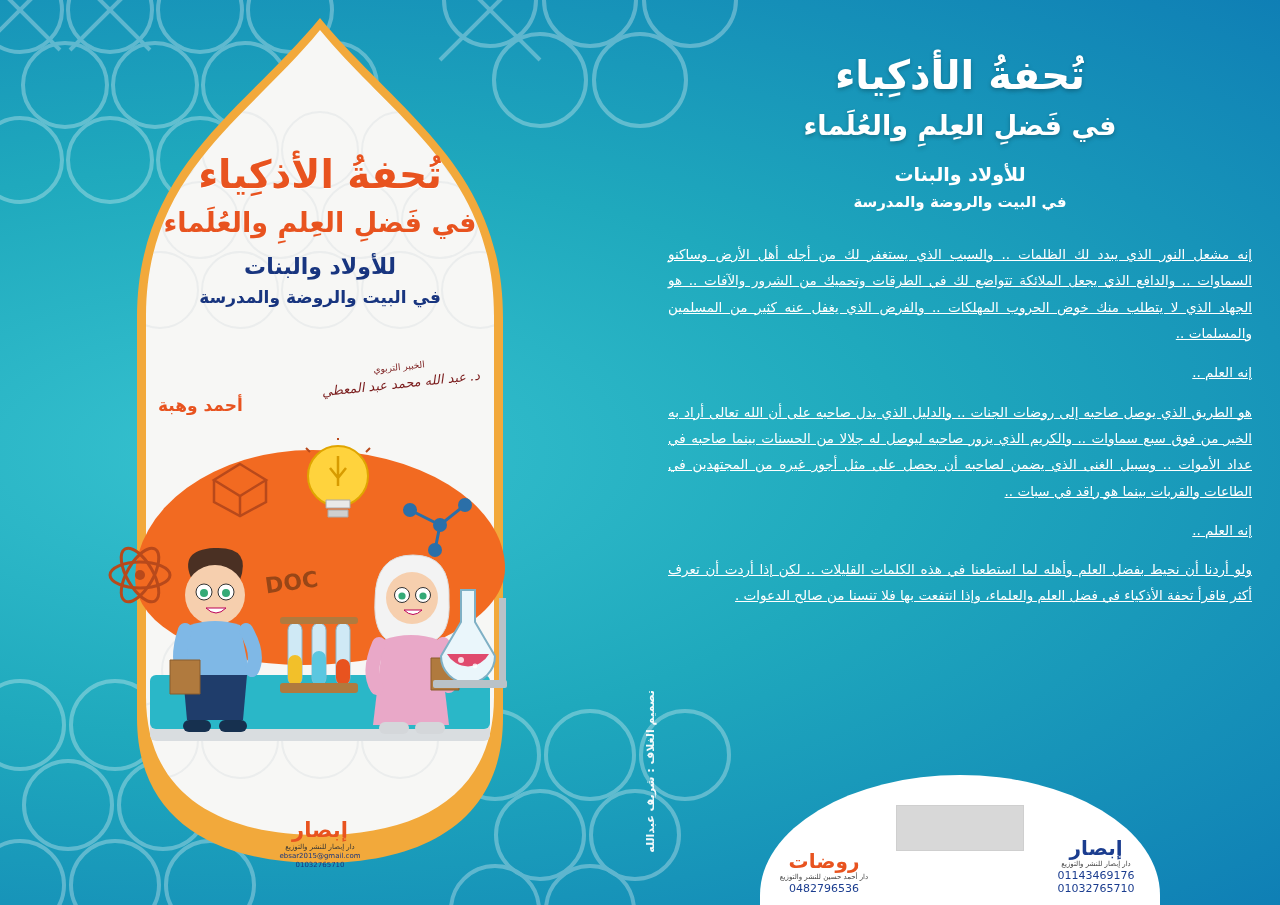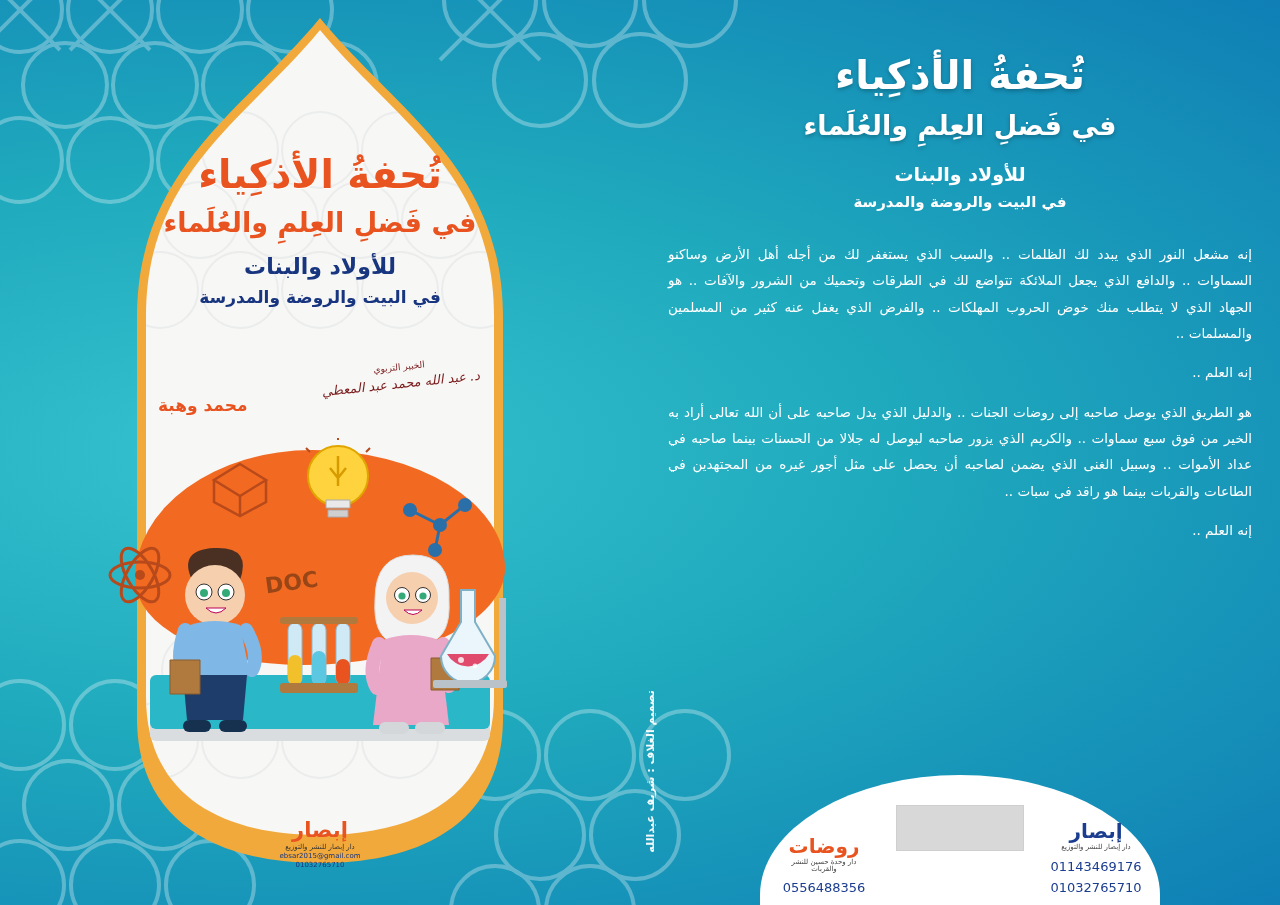--- a/index.html
+++ b/index.html
@@ -45,21 +45,21 @@
   }
   .bk-sub3{
     color:#ffffff;text-align:center;font-weight:bold;
     font-size:15px;margin-top:8px;
   }
   .bk-body{
     margin-top:30px;color:#ffffff;font-size:13.5px;line-height:1.95;
     text-align:justify;text-align-last:right;
     direction:rtl;
   }
-  .bk-body p{margin:8px 0 13px 0;}
+  .bk-body p{margin:8px 0 13px 0;text-decoration:underline;}
 
   .spine-text{
     position:absolute;left:4px;top:690px;
     writing-mode:vertical-rl;transform:rotate(180deg);
     color:#ffffff;font-size:11px;font-weight:bold;white-space:nowrap;
     opacity:.95;
   }
 
   
   .bottom-arch{
@@ -71,21 +71,21 @@
   .bottom-arch-inner{
     position:absolute;inset:0;display:flex;align-items:flex-end;
     justify-content:center;gap:26px;padding-bottom:10px;
   }
   .pub-logo{
     width:92px;text-align:center;line-height:1.05;
   }
   .pub-logo .nm{font-weight:bold;font-size:20px;color:#e8531f;}
   .pub-logo .nm2{font-weight:bold;font-size:20px;color:#1b3d8f;}
   .pub-logo .sm{font-size:7px;color:#444;margin-top:2px;letter-spacing:.2px;}
-  .pub-logo .ph{font-size:13px;color:#1b3d8f;margin-top:8px;}
+  .pub-logo .ph{font-size:11px;color:#1b3d8f;margin-top:2px;}
   .barcode{
     width:126px;height:44px;background:#d8d8d8;border:1px solid #cfcfcf;
     align-self:center;margin-bottom:14px;
   }
 
   
   .front-cover{
     position:absolute;left:0;top:0;width:640px;height:905px;
   }
   .dome{
@@ -233,40 +233,41 @@
       <div class="bk-title">تُحفةُ الأذكِياء</div>
       <div class="bk-sub1">في فَضلِ العِلمِ والعُلَماء</div>
       <div class="bk-sub2">للأولاد والبنات</div>
       <div class="bk-sub3">في البيت والروضة والمدرسة</div>
 
       <div class="bk-body">
         <p>إنه مشعل النور الذي يبدد لك الظلمات .. والسبب الذي يستغفر لك من أجله أهل الأرض وساكنو السماوات .. والدافع الذي يجعل الملائكة تتواضع لك في الطرقات وتحميك من الشرور والآفات .. هو الجهاد الذي لا يتطلب منك خوض الحروب المهلكات .. والفرض الذي يغفل عنه كثير من المسلمين والمسلمات ..</p>
         <p>إنه العلم ..</p>
         <p>هو الطريق الذي يوصل صاحبه إلى روضات الجنات .. والدليل الذي يدل صاحبه على أن الله تعالى أراد به الخير من فوق سبع سماوات .. والكريم الذي يزور صاحبه ليوصل له جلالا من الحسنات بينما صاحبه في عداد الأموات .. وسبيل الغنى الذي يضمن لصاحبه أن يحصل على مثل أجور غيره من المجتهدين في الطاعات والقربات بينما هو راقد في سبات ..</p>
         <p>إنه العلم ..</p>
+        <p>ولو أردنا أن نحيط بفضل العلم وأهله لما استطعنا في هذه الكلمات القليلات .. لكن إذا أردت أن تعرف أكثر فاقرأ تحفة الأذكياء في فضل العلم والعلماء، وإذا انتفعت بها فلا تنسنا من صالح الدعوات .</p>
       </div>
     </div>
 
     <div class="spine-text">تصميم الغلاف : شريف عبدالله</div>
 
     <div class="bottom-arch">
       <div class="bottom-arch-inner">
         <div class="pub-logo">
           <div class="nm2">إبصار</div>
           <div class="sm">دار إبصار للنشر والتوزيع</div>
           <div class="ph">01143469176</div>
           <div class="ph">01032765710</div>
         </div>
 
         <div class="barcode"></div>
 
         <div class="pub-logo">
           <div class="nm">روضات</div>
-          <div class="sm">دار وحدة حسين للنشر والقربات</div>
-          <div class="ph">0556488356</div>
+          <div class="sm">دار أحمد حسين للنشر والتوزيع</div>
+          <div class="ph">0482796536</div>
         </div>
       </div>
     </div>
   </div>
 
   <div class="front-cover">
 
     <div class="dome"></div>
     <div class="dome-in">
       <div class="dome-pattern">
@@ -299,21 +300,21 @@
       </div>
     </div>
 
     <div class="fc-content">
       <div class="fc-title">تُحفةُ الأذكِياء</div>
       <div class="fc-sub1">في فَضلِ العِلمِ والعُلَماء</div>
       <div class="fc-sub2">للأولاد والبنات</div>
       <div class="fc-sub3">في البيت والروضة والمدرسة</div>
     </div>
 
-    <div class="author">محمد وهبة</div>
+    <div class="author">أحمد وهبة</div>
 
     <div class="endorser">
       <div>الخبير التربوي</div>
       <div class="sig">د. عبد الله محمد عبد المعطي</div>
     </div>
 
     <div class="illus">
       <div class="blob"></div>
       <div class="floor"></div>
 

